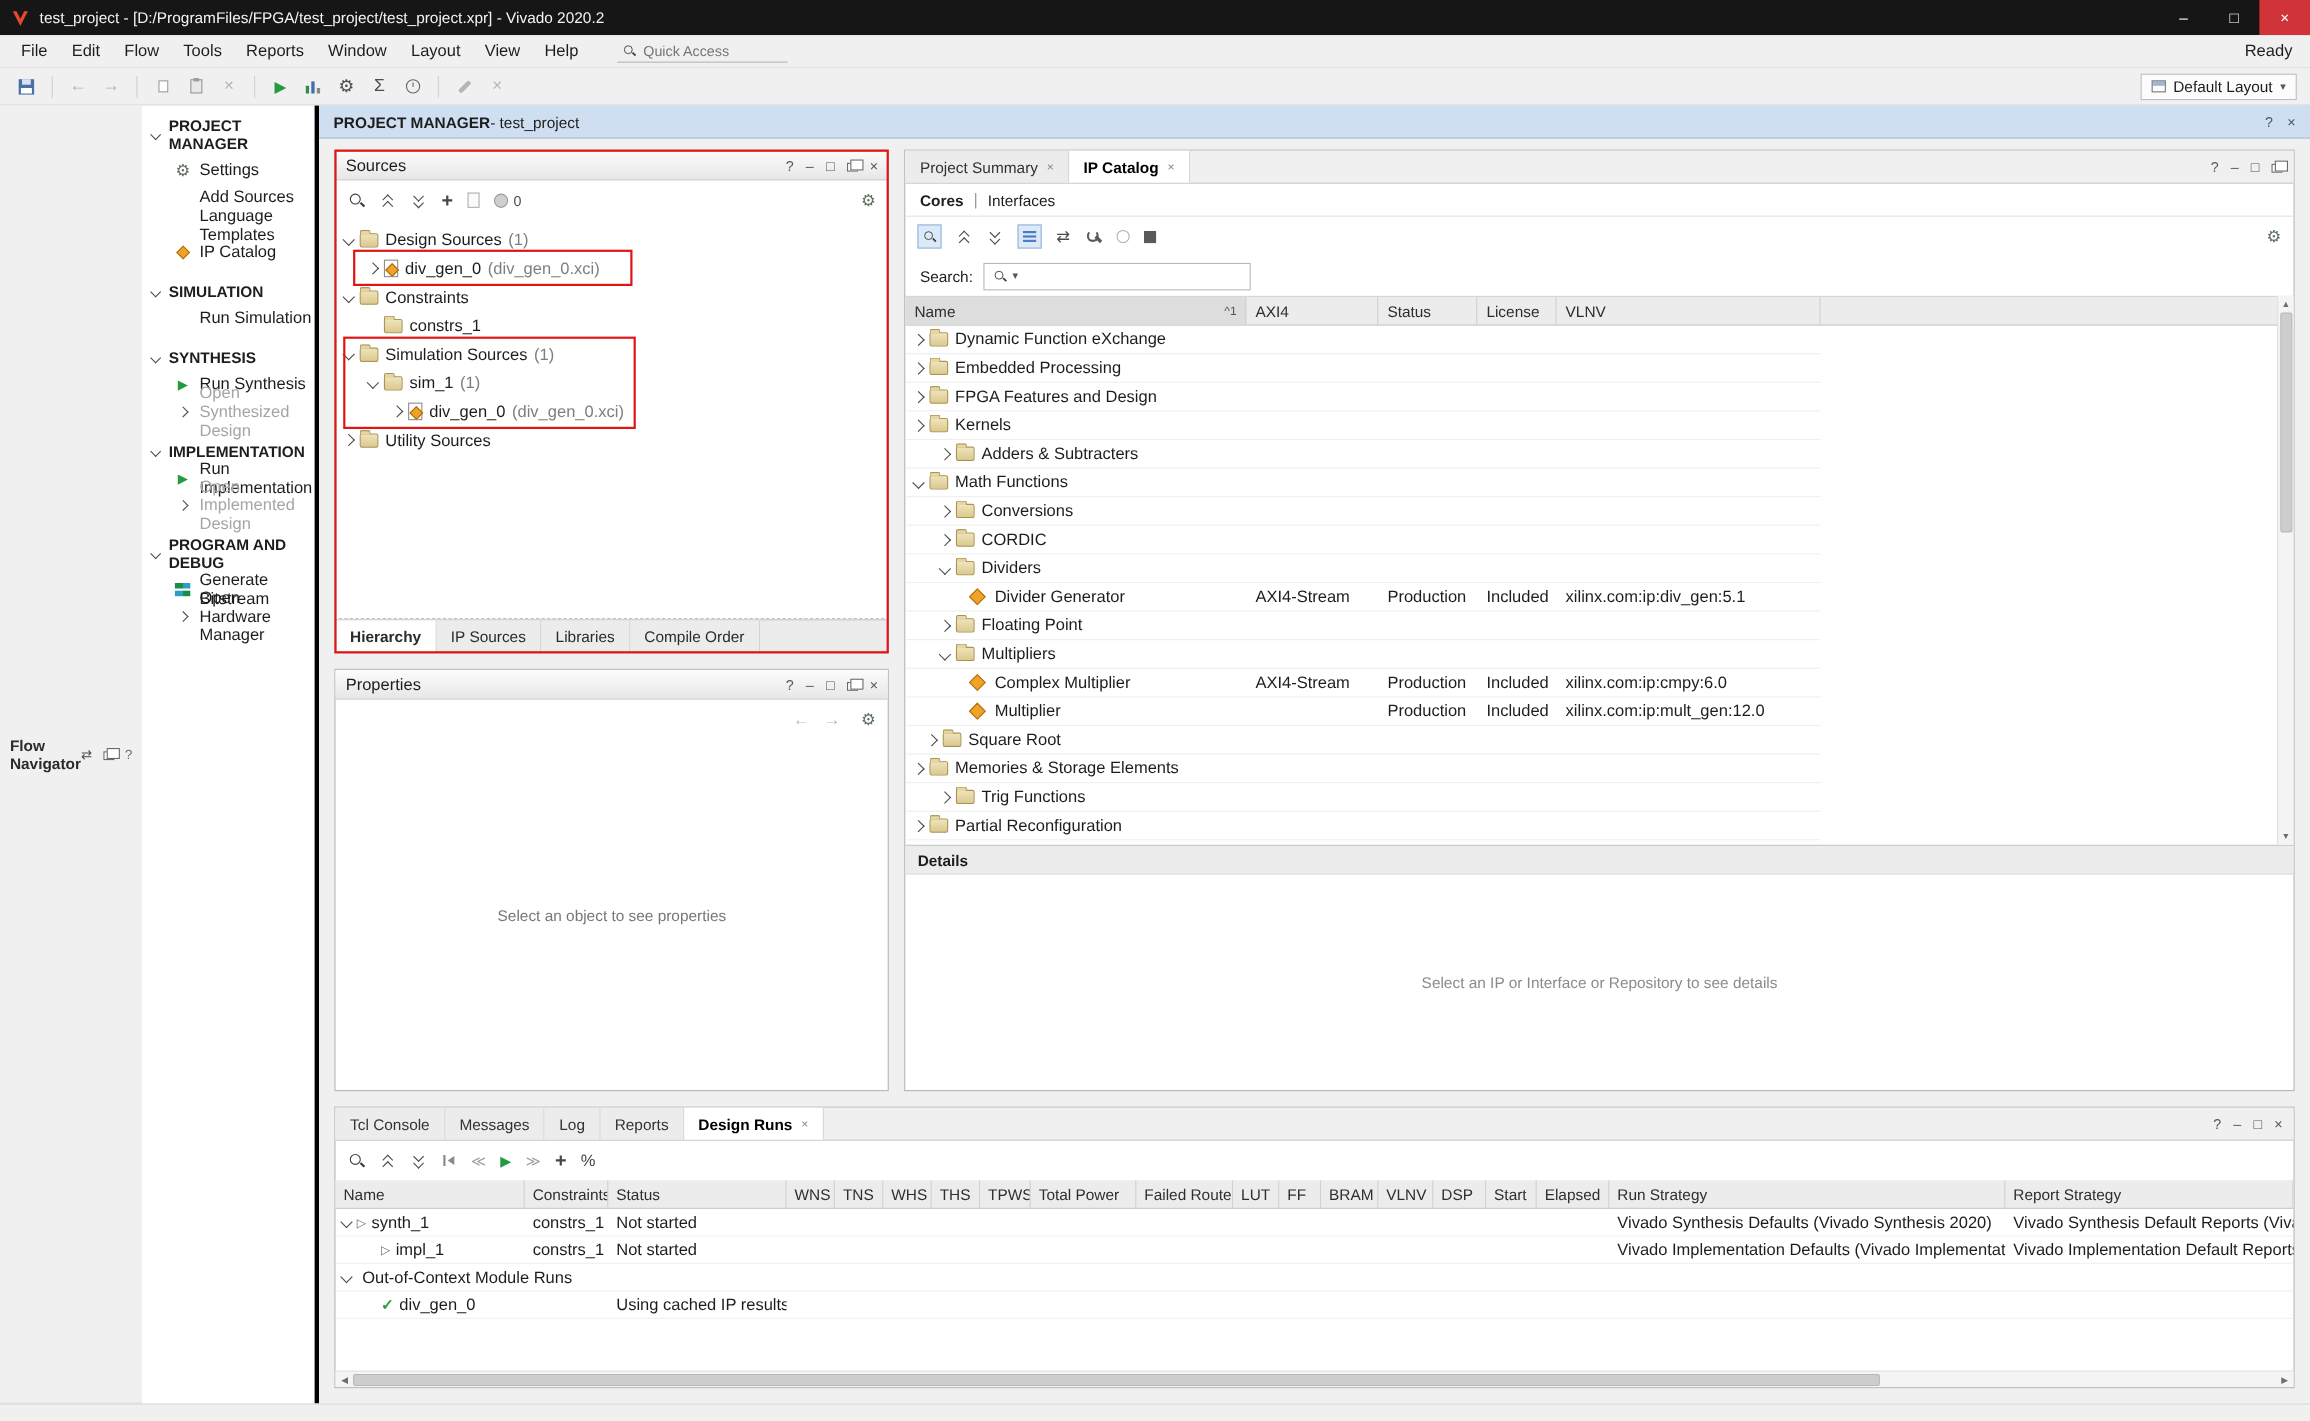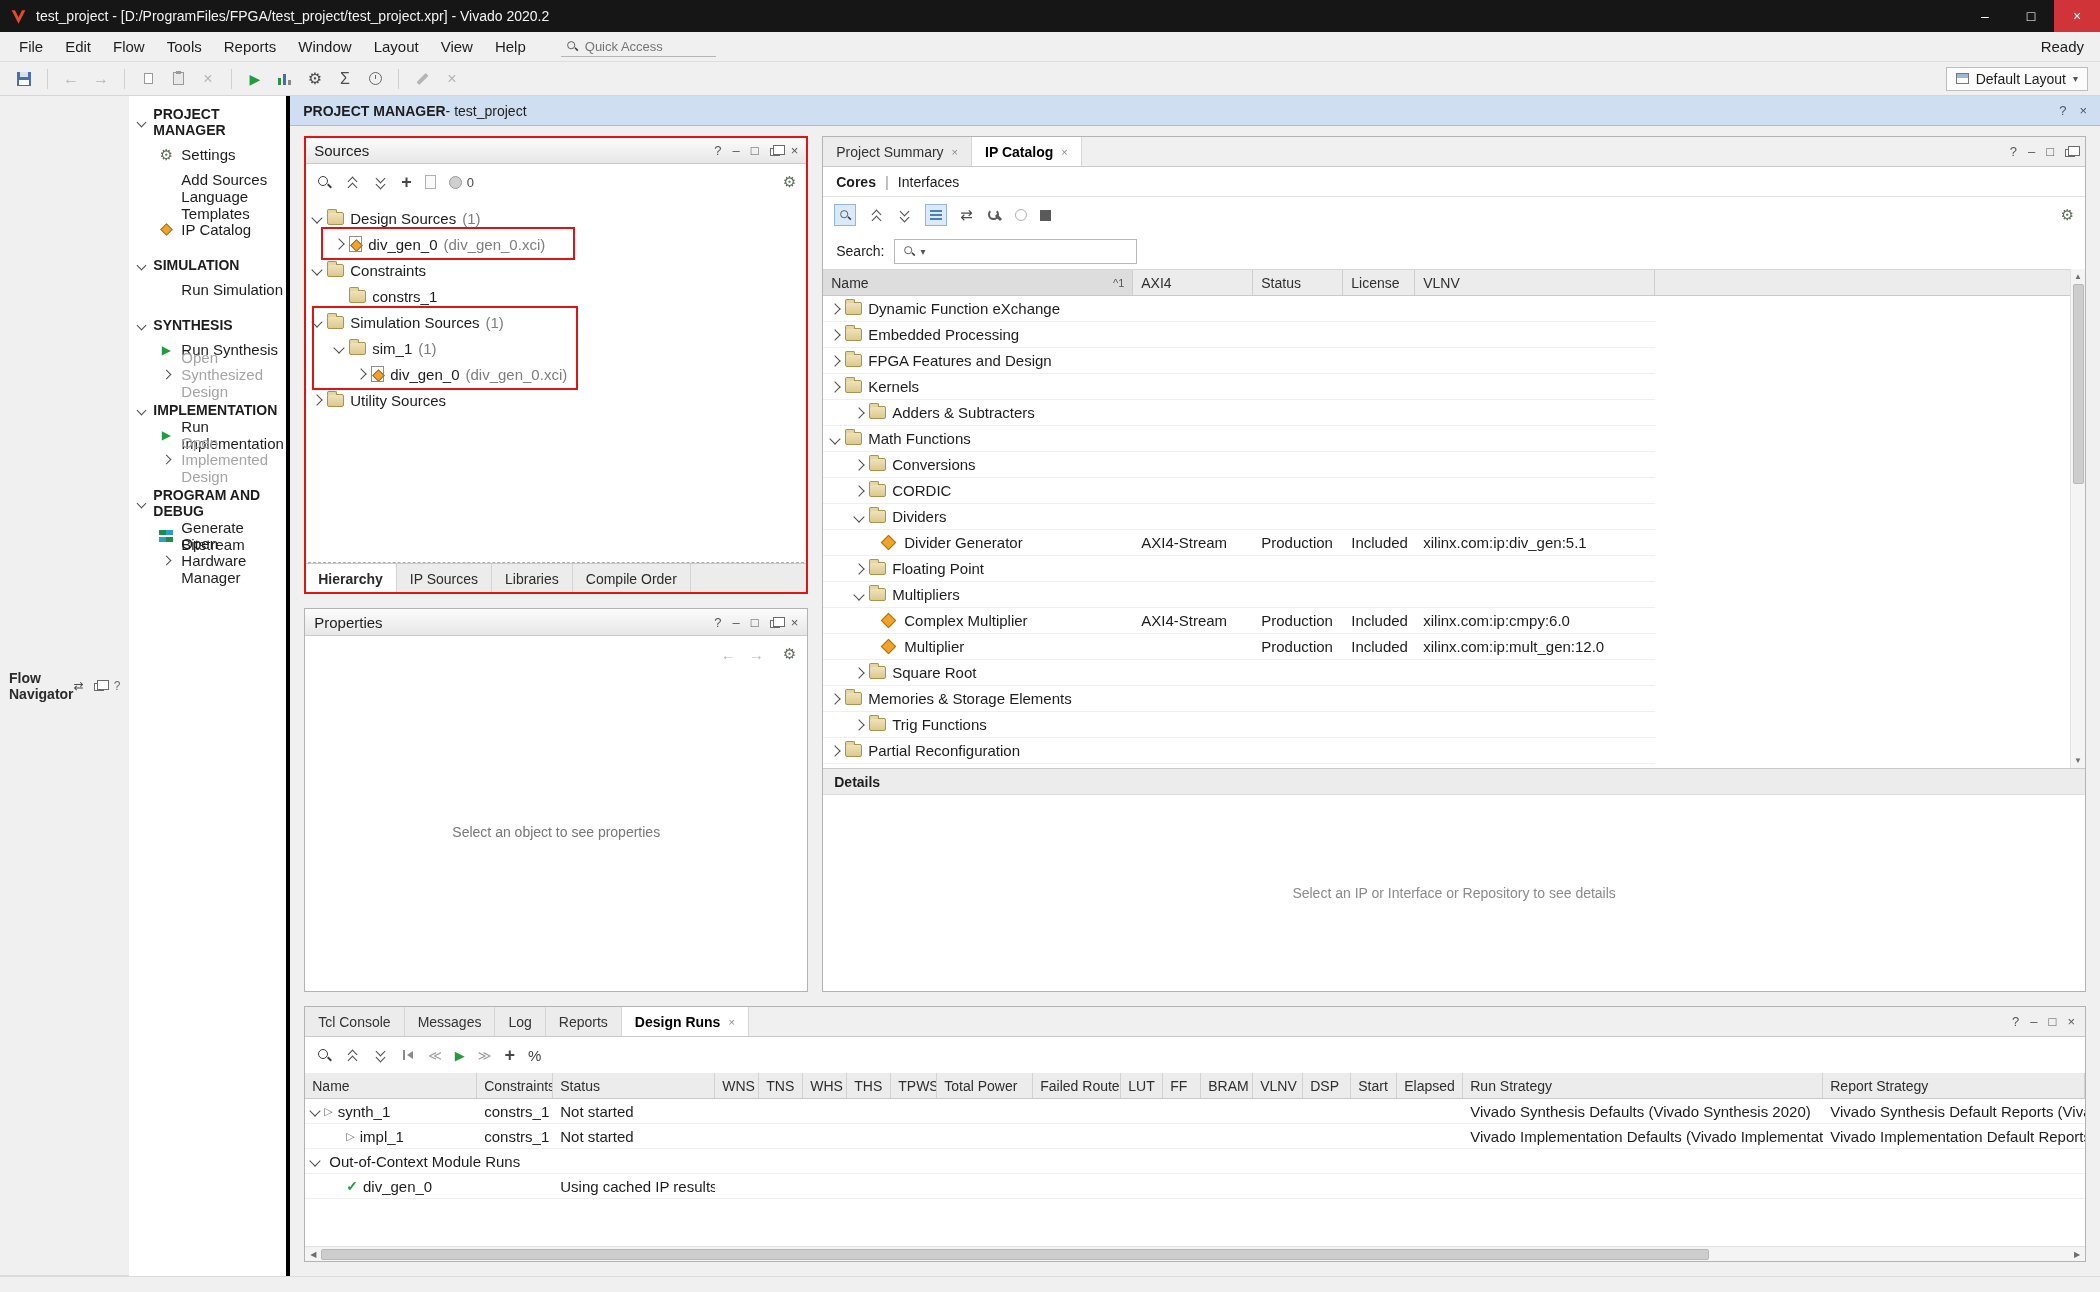--- a/index.html
+++ b/index.html
@@ -699,21 +699,21 @@
                   <div class="ip-cell" style="width: 310px; padding-left: 56px;">
                     <span class="ico-ipcore"></span>
                     <span>Multiplier</span>
                   </div>
                   <div class="ip-cell" style="width: 120px;"></div>
                   <div class="ip-cell" style="width: 90px;">Production</div>
                   <div class="ip-cell" style="width: 72px;">Included</div>
                   <div class="ip-cell" style="width: 240px;">xilinx.com:ip:mult_gen:12.0</div>
                 </div>
                 <div class="ip-row">
-                  <div class="ip-cell" style="width: 310px; padding-left: 32px;">
+                  <div class="ip-cell" style="width: 310px; padding-left: 20px;">
                     <span class="chev right"></span>
                     <span class="ico-folder"></span>
                     <span>Square Root</span>
                   </div>
                   <div class="ip-cell" style="width: 120px;"></div>
                   <div class="ip-cell" style="width: 90px;"></div>
                   <div class="ip-cell" style="width: 72px;"></div>
                   <div class="ip-cell" style="width: 240px;"></div>
                 </div>
                 <div class="ip-row">

